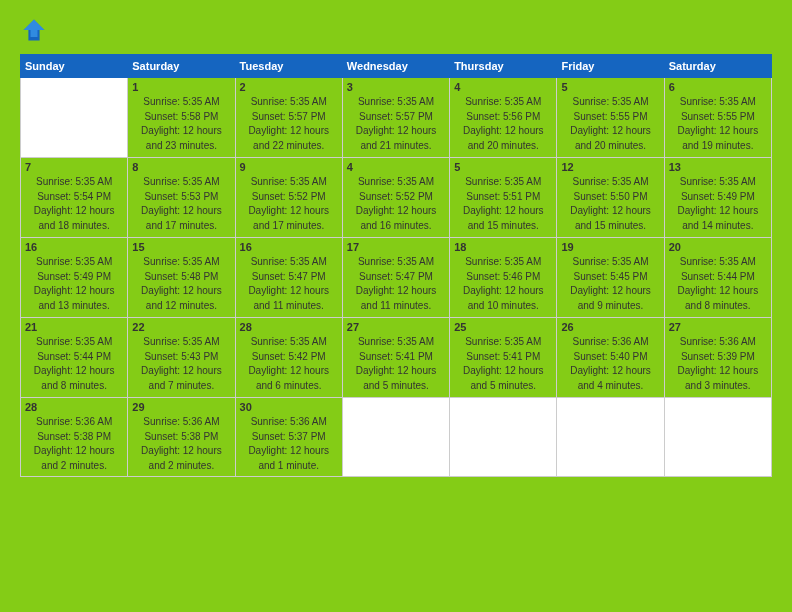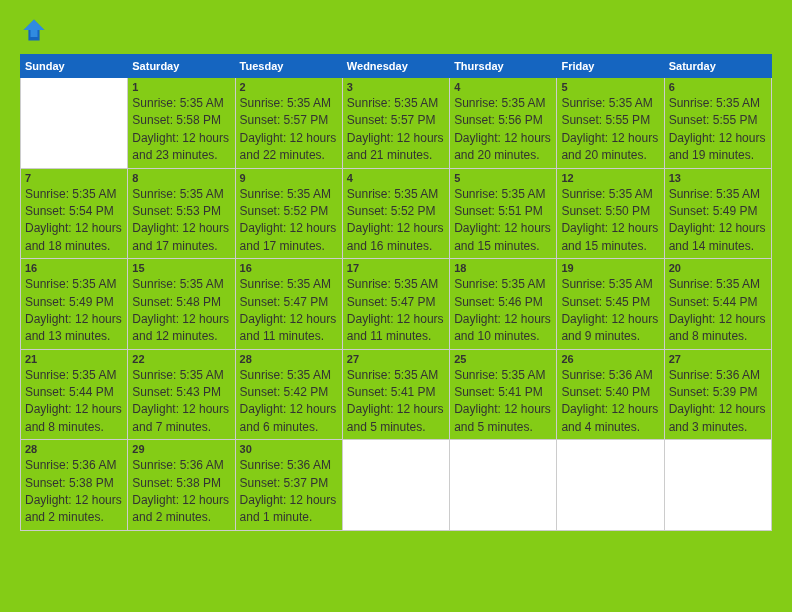--- a/index.html
+++ b/index.html
@@ -84,23 +84,24 @@
     .calendar-table tbody tr:last-child td {
       height: 68px;
     }
     .day-num {
       font-size: 11px;
       font-weight: bold;
       display: block;
       margin-bottom: 2px;
     }
     .day-info {
-      font-size: 12px;
+      font-size: 10px;
       line-height: 1.45;
       color: #333;
+      text-align: center;
     }
     .empty-cell {
       background: #fff;
     }
   </style>
 </head>
 <body>
 
 <div class="page">
   <div class="header">

